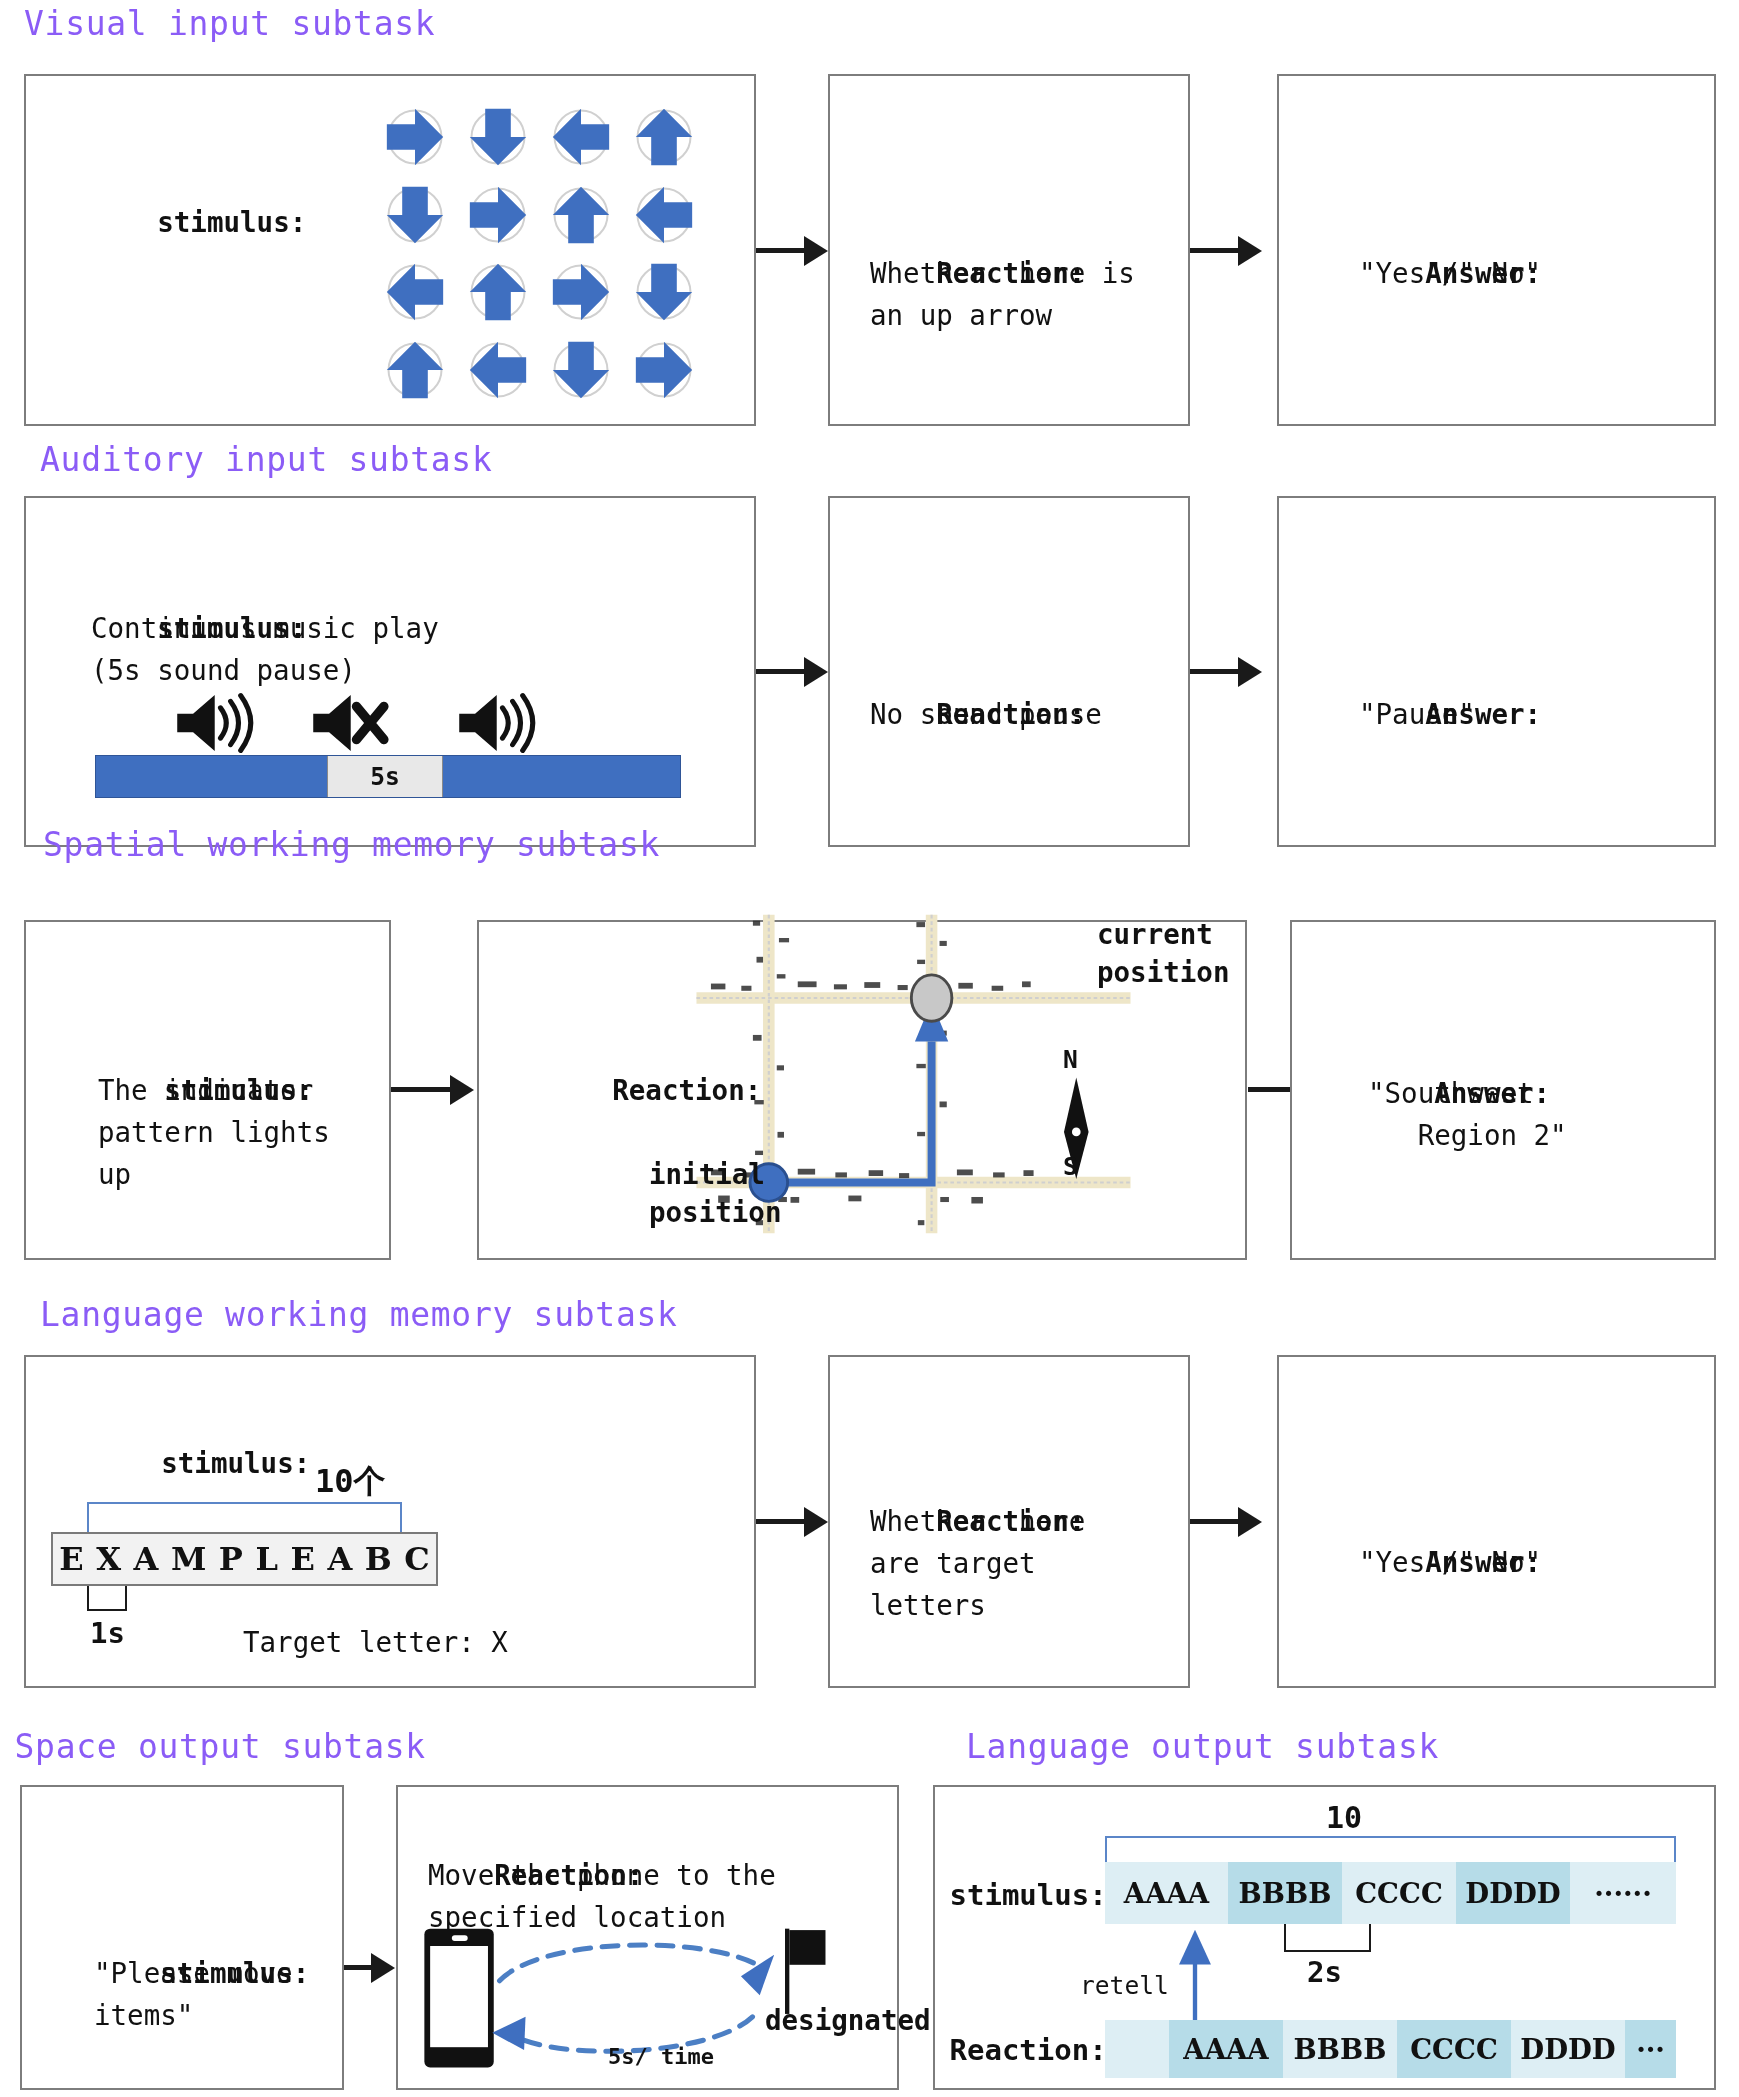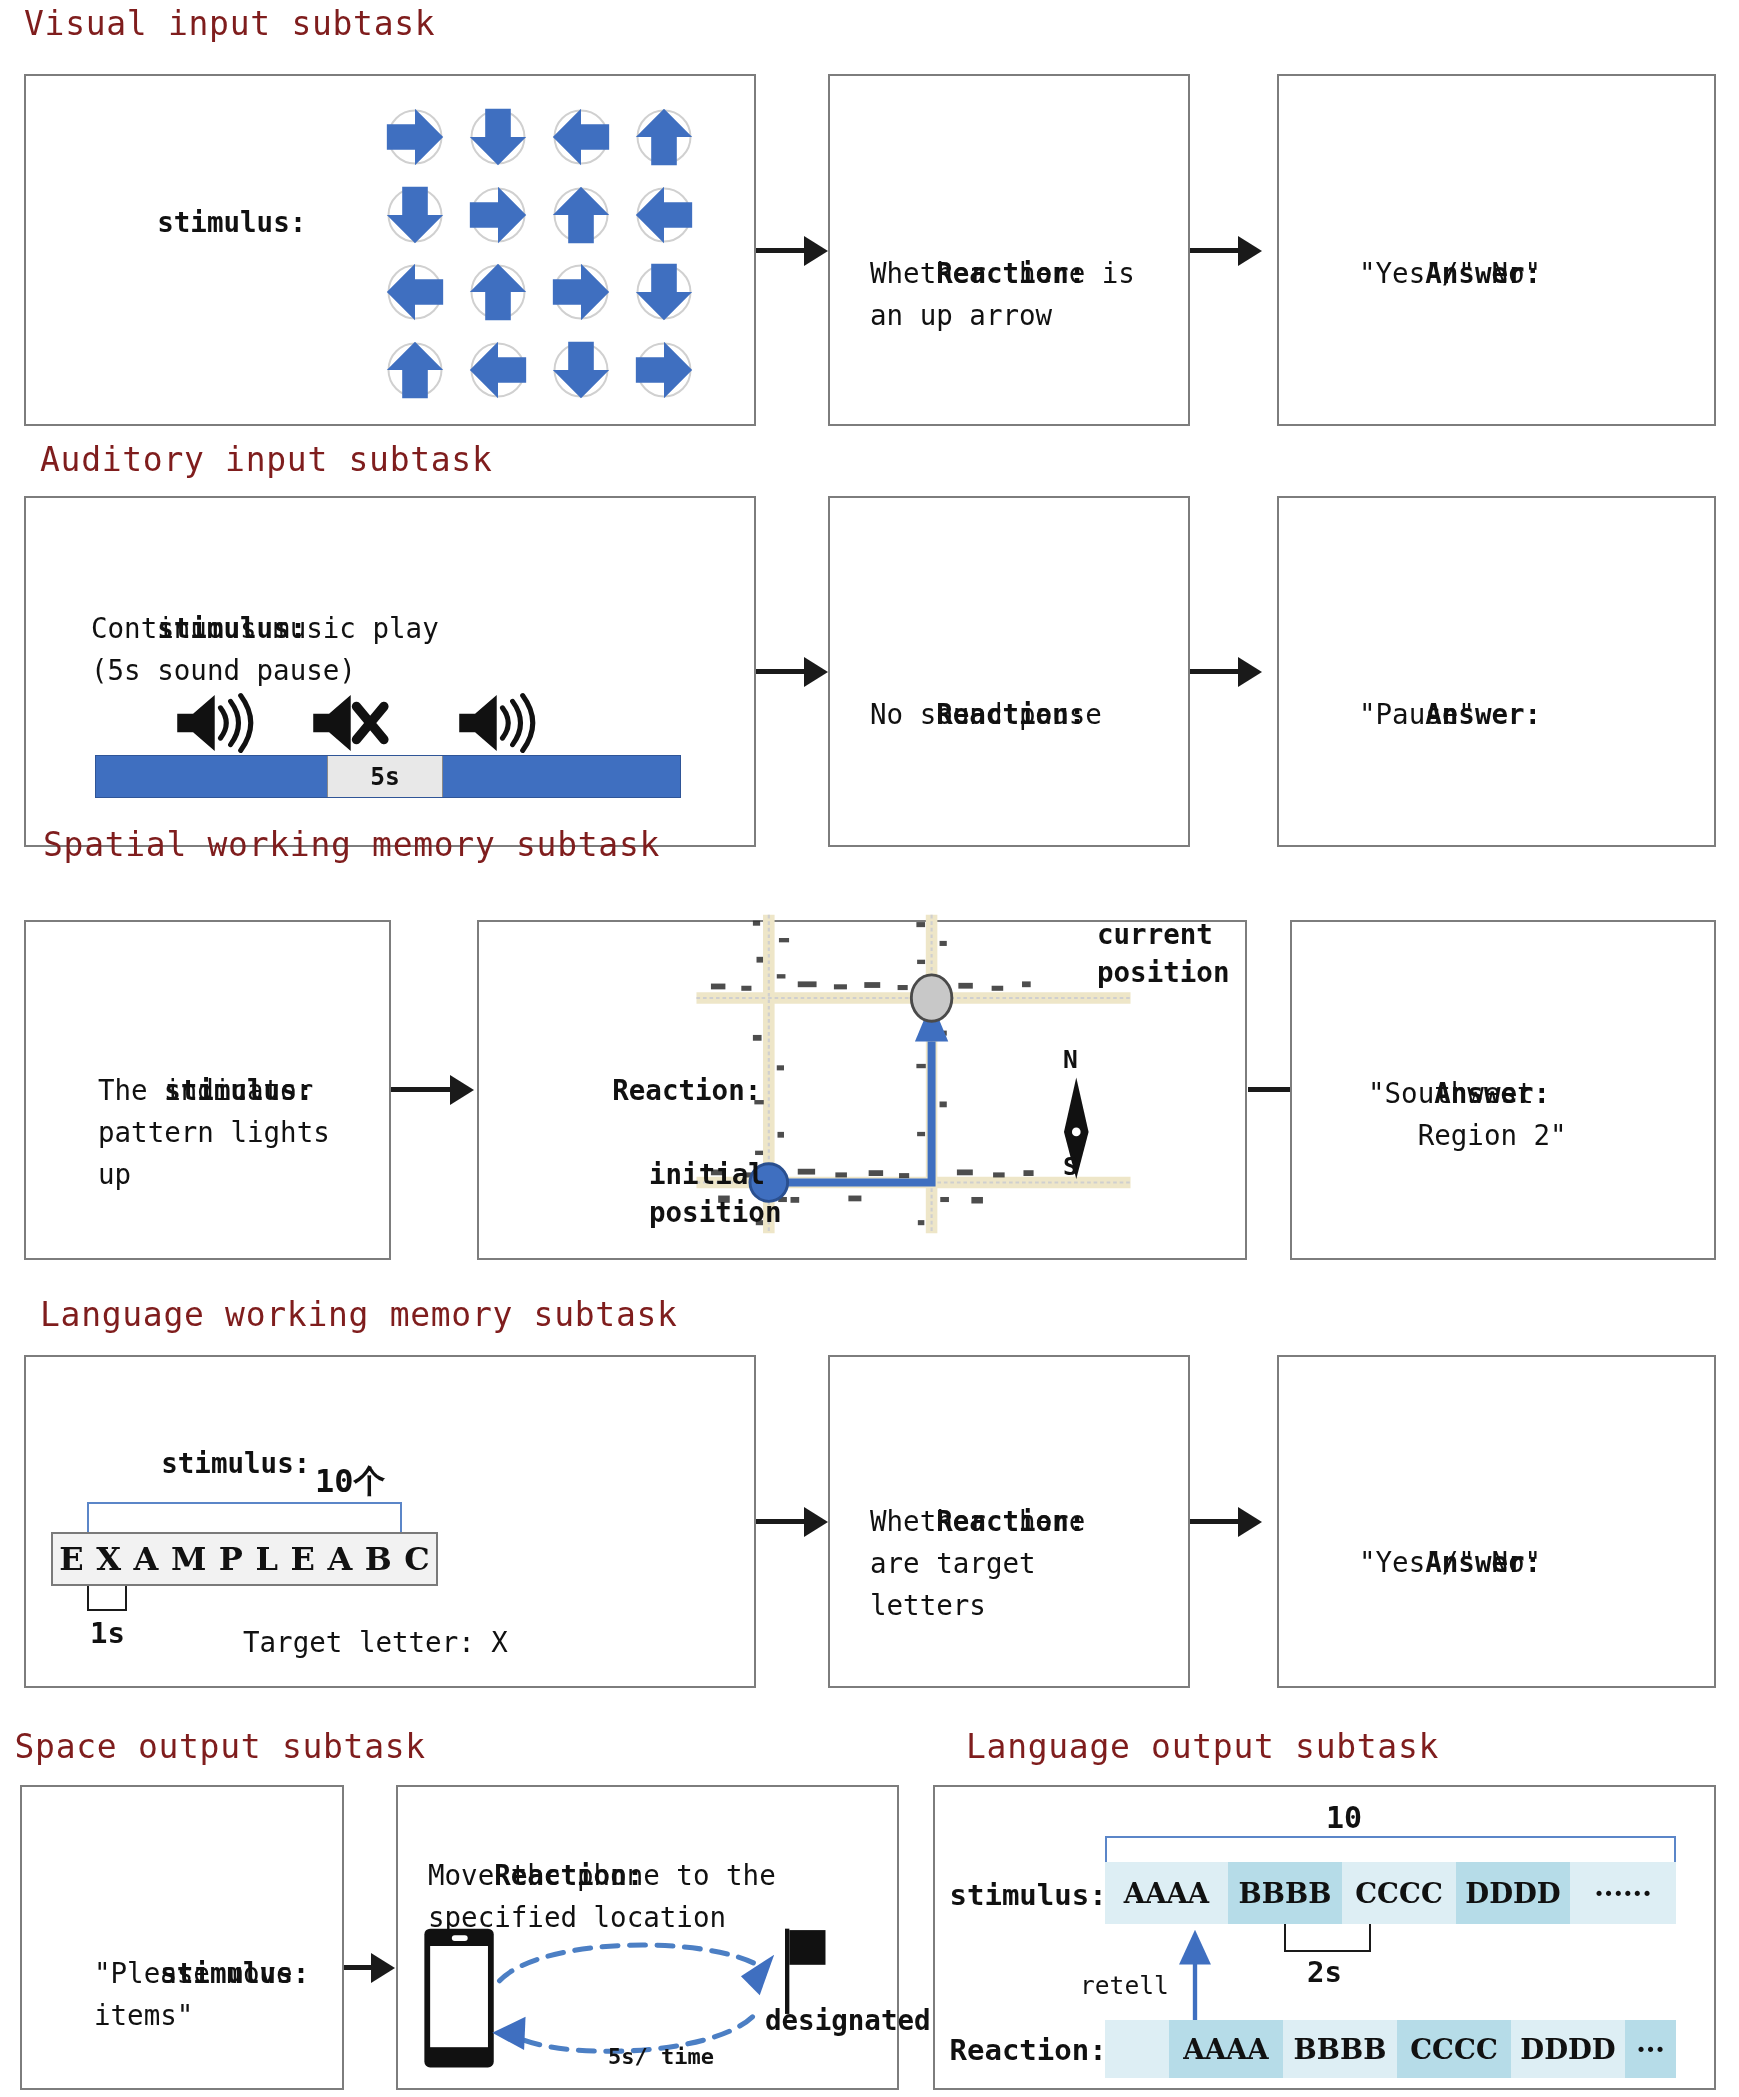--- a/index.html
+++ b/index.html
@@ -9,21 +9,21 @@
     font-family:"DejaVu Serif", serif;
     color:#111;
     position:relative;
     overflow:hidden;
   }
   .section-title{
     position:absolute;
     font-family:"DejaVu Sans Mono", monospace;
     font-size:33px;
     letter-spacing:0.7px;
-    color:#7f1d1d;
+    color:#8b5cf6;
     white-space:nowrap;
   }
   .panel{
     position:absolute;
     border:2.2px solid #7d7d7d;
     background:#ffffff;
   }
   .ptext{
     position:absolute;
     font-family:"DejaVu Sans Mono", monospace;

